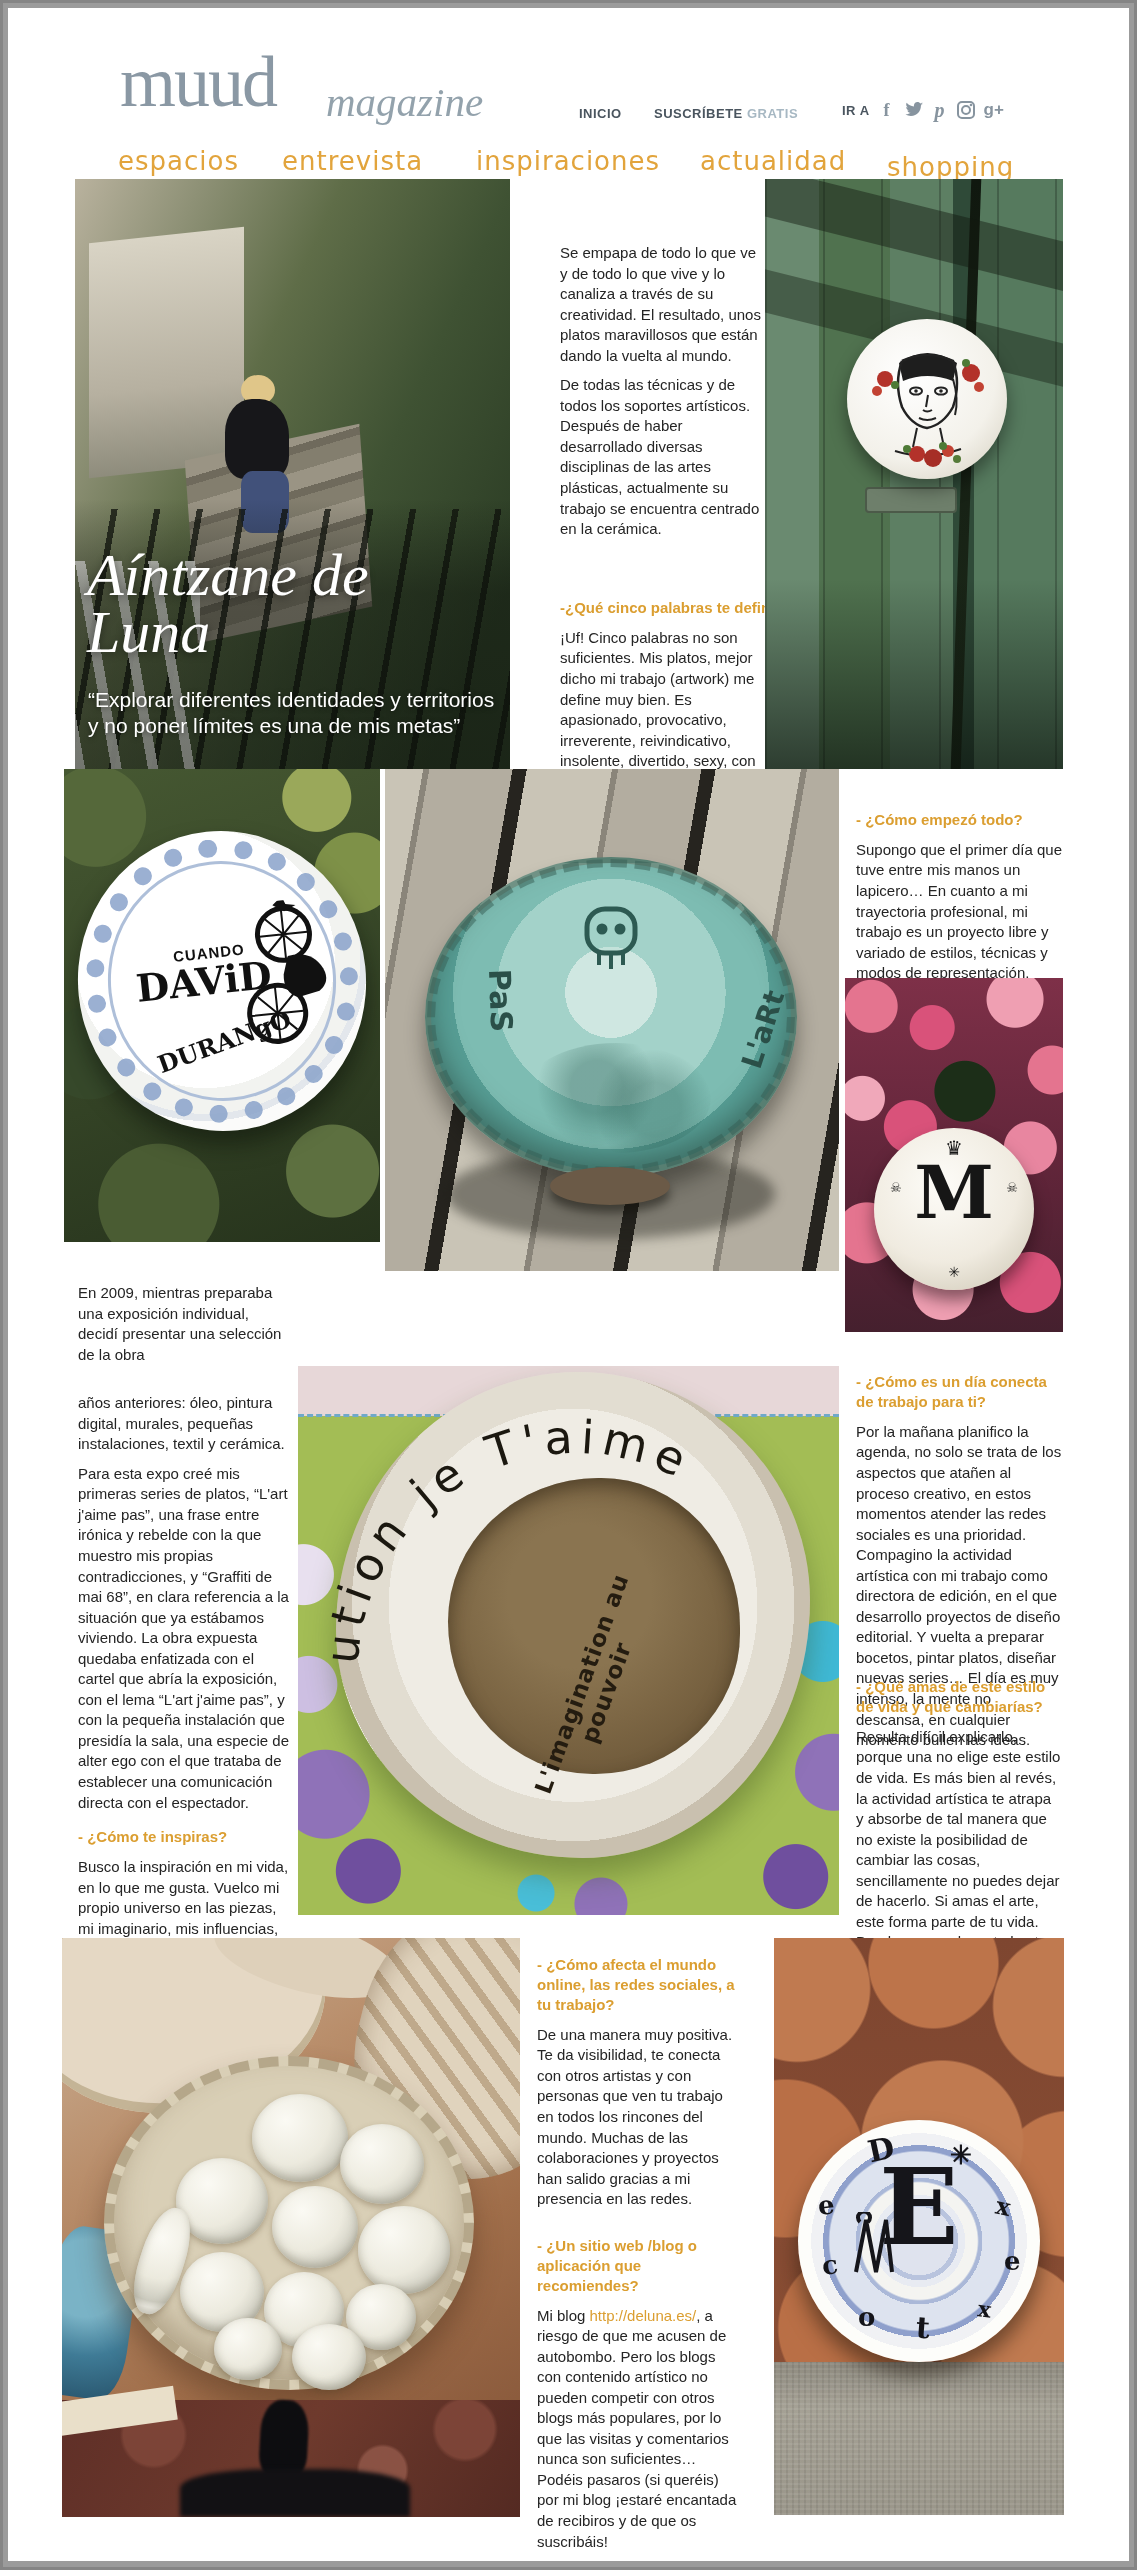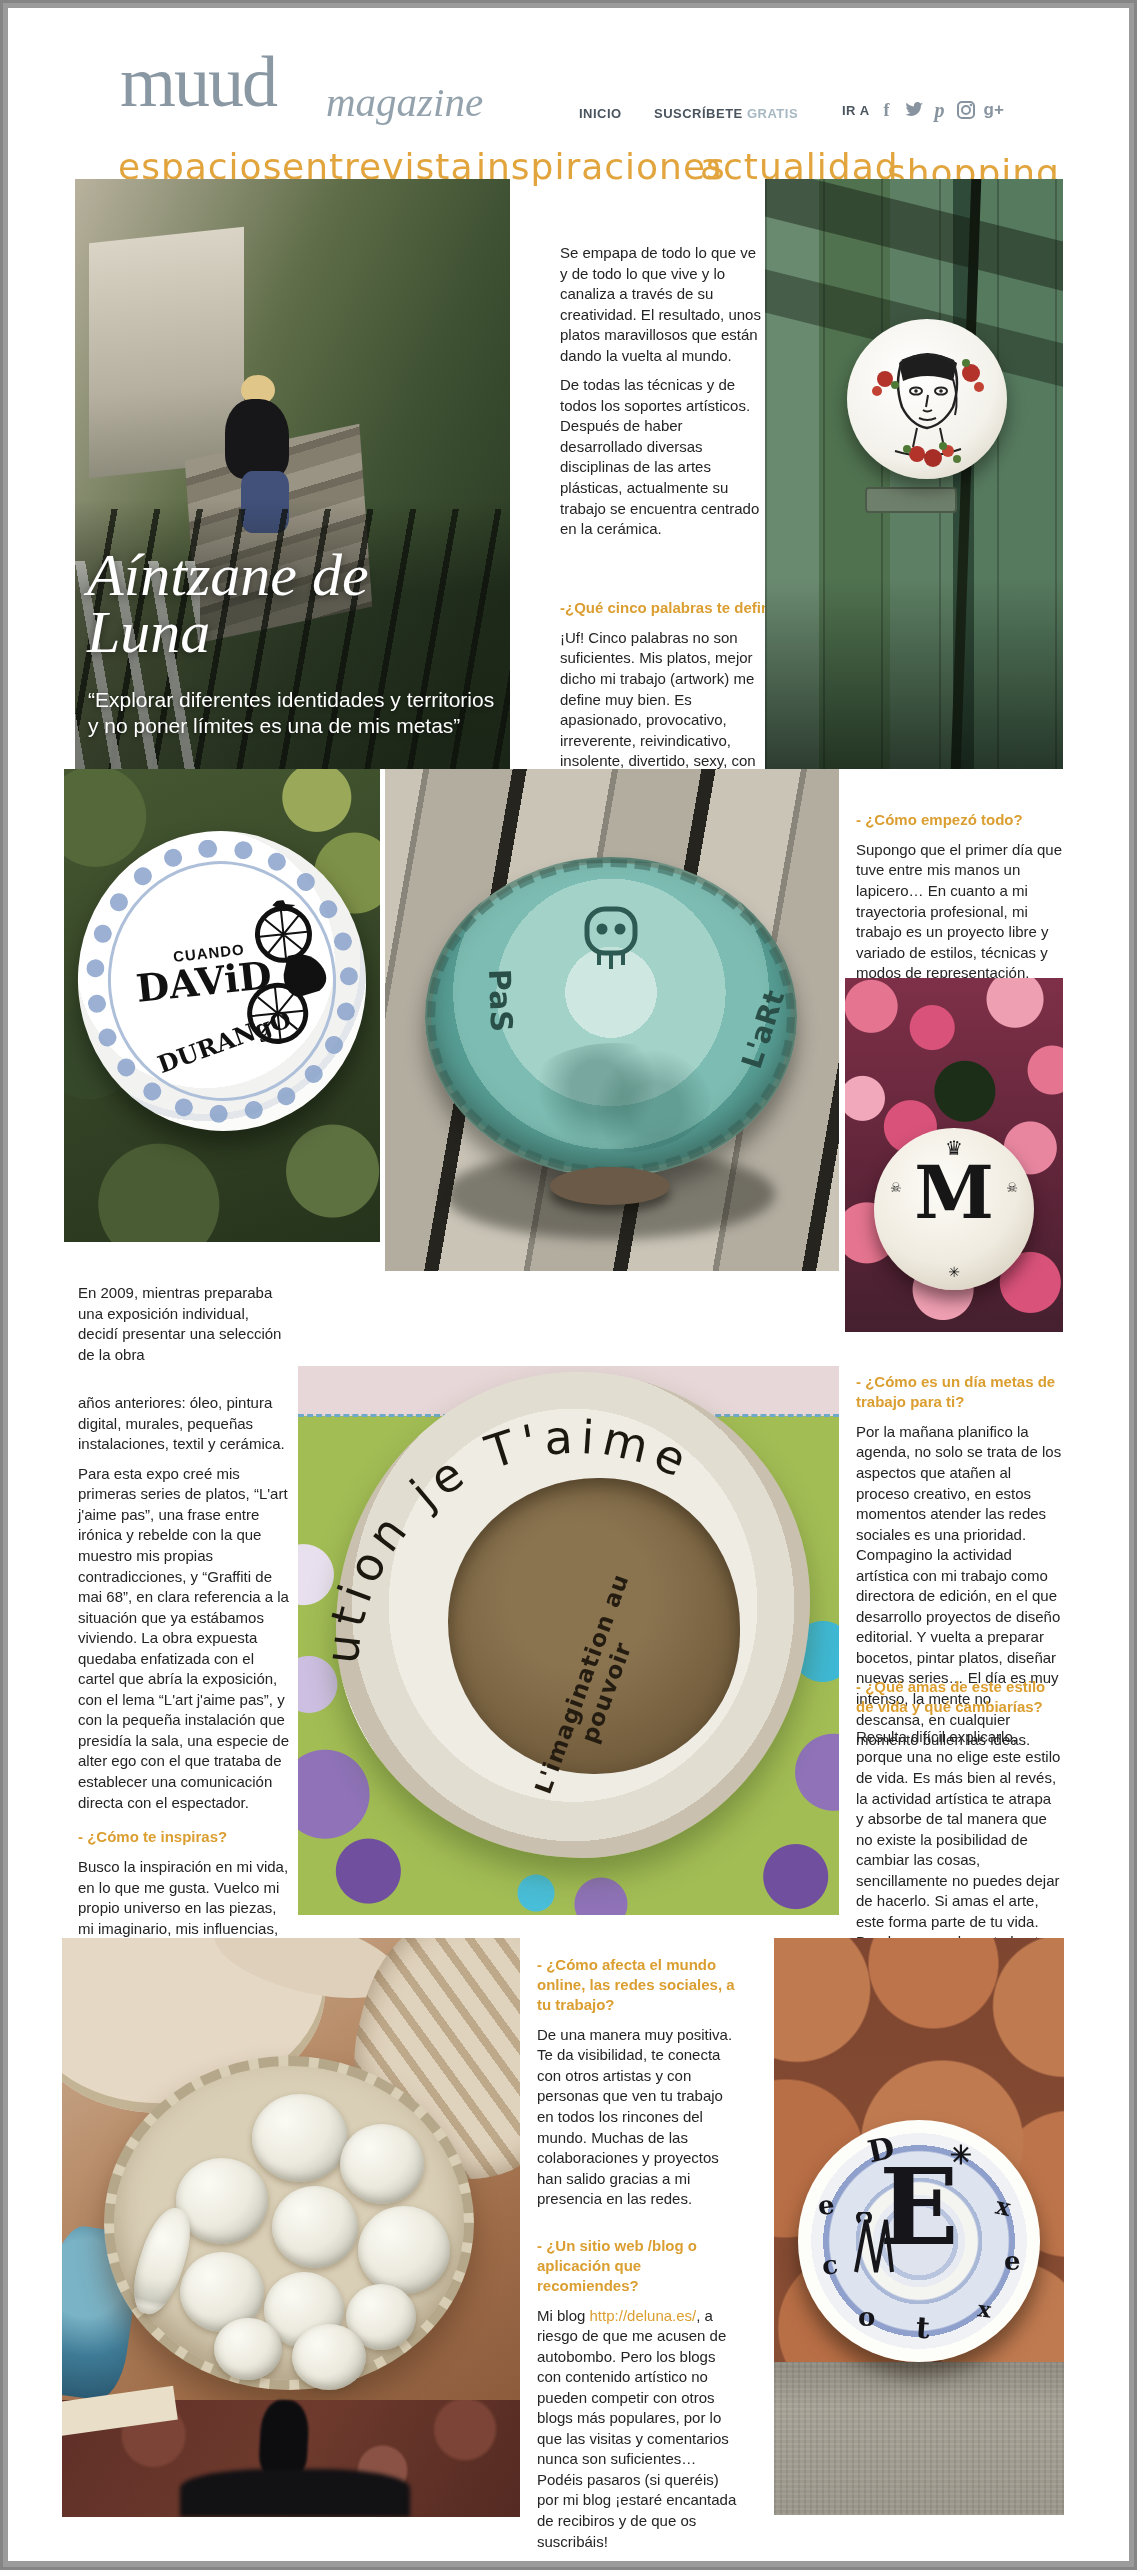--- a/index.html
+++ b/index.html
@@ -8,21 +8,21 @@
 .page{position:absolute;left:8px;top:8px;width:1121px;height:2553px;background:#fff}
 .abs{position:absolute}
 .photo{position:absolute;overflow:hidden;background:#888}
 .b{font-size:15px;line-height:1.37;color:#242424}
 .b p{margin:0 0 9px}
 .qh{font-weight:bold;color:#db9e30;font-size:15px;line-height:1.33;margin:0 0 10px}
 .org{color:#db9e30}
 .logo{font-family:Liberation Serif, serif;font-size:72px;letter-spacing:-2px;color:#8a98a4;line-height:1}
 .logosuf{font-family:Liberation Serif, serif;font-style:italic;font-size:41px;color:#93a2ac}
 .hnav{font-size:13px;font-weight:bold;color:#4a555f;letter-spacing:.5px}
-.menu-item{font-family:"DejaVu Sans",sans-serif;font-size:36px;color:#e2a43c;letter-spacing:1px}
+.menu-item{font-family:"DejaVu Sans",sans-serif;font-size:26px;color:#e2a43c;letter-spacing:1px}
 .title{font-family:"Liberation Serif",serif;font-style:italic;font-size:60px;line-height:.95;color:#fff;text-shadow:0 2px 8px rgba(0,0,0,.45)}
 .quote{font-size:21px;line-height:1.22;color:#fff;text-shadow:0 1px 5px rgba(0,0,0,.55)}
 .sic{display:inline-flex;align-items:center;justify-content:center;color:#87949f;height:20px;min-width:16px}
 .hrow{display:flex;align-items:center;gap:9px}
 .mb{position:absolute;border-radius:50%;background:radial-gradient(circle at 35% 30%,#fbfaf4,#eceade 50%,#cbcabe 78%,#f2f1e9 86%);box-shadow:inset 0 -4px 8px rgba(120,115,95,.4),0 3px 6px rgba(90,70,40,.35)}
 .pl-letter{position:absolute;font-family:"DejaVu Serif",serif;font-weight:bold;color:#141419}
 .plate-word{position:absolute;font-family:"DejaVu Sans",sans-serif;font-weight:bold;color:#2a4f48}
 </style>
 </head>
 <body>
@@ -197,21 +197,21 @@
             <path id="rimArc" d="M 60 305 A 218 218 0 0 1 496 305"></path>
           </defs>
    <text font-size="46" fill="#1b1810" font-family="DejaVu Sans, sans-serif" letter-spacing="7">
     <textPath href="#rimArc" startOffset="6">ution    je    T'aime</textPath>
    </text>
   </svg>
   <div class="abs" style="left:136px;top:296px;width:320px;text-align:center;transform:rotate(-70deg);font-family:'DejaVu Sans',sans-serif;font-size:23px;font-weight:bold;color:#241c10;letter-spacing:1px">L'imagination au pouvoir</div>
  </div>
 
  <div class="abs b" style="left:848px;top:1364px;width:206px">
-  <h3 class="qh">- ¿Cómo es un día metas de trabajo para ti?</h3>
+  <h3 class="qh">- ¿Cómo es un día conecta de trabajo para ti?</h3>
   <p>Por la mañana planifico la agenda, no solo se trata de los aspectos que atañen al proceso creativo, en estos momentos atender las redes sociales es una prioridad. Compagino la actividad artística con mi trabajo como directora de edición, en el que desarrollo proyectos de diseño editorial. Y vuelta a preparar bocetos, pintar platos, diseñar nuevas series… El día es muy intenso, la mente no descansa, en cualquier momento bullen las ideas.</p>
  </div>
  <div class="abs b" style="left:848px;top:1669px;width:206px">
   <h3 class="qh">- ¿Qué amas de este estilo de vida y qué cambiarías?</h3>
   <p>Resulta difícil explicarlo, porque una no elige este estilo de vida. Es más bien al revés, la actividad artística te atrapa y absorbe de tal manera que no existe la posibilidad de cambiar las cosas, sencillamente no puedes dejar de hacerlo. Si amas el arte, este forma parte de tu vida. Desde que me levanto hasta que me acuesto miles de ideas rondan por mi cabeza.</p>
  </div>
 
  <div class="photo" style="left:54px;top:1930px;width:458px;height:579px">
   <div class="abs" style="inset:0;background:linear-gradient(150deg,#cdb49a 0%,#b98e6b 30%,#a06e4a 62%,#8a5a3c 88%)"></div>
   <div class="abs" style="left:-36px;top:-46px;width:300px;height:220px;border-radius:50%;background:#e5d8c4;box-shadow:inset 0 -10px 0 #c4b496;transform:rotate(-9deg)"></div>

